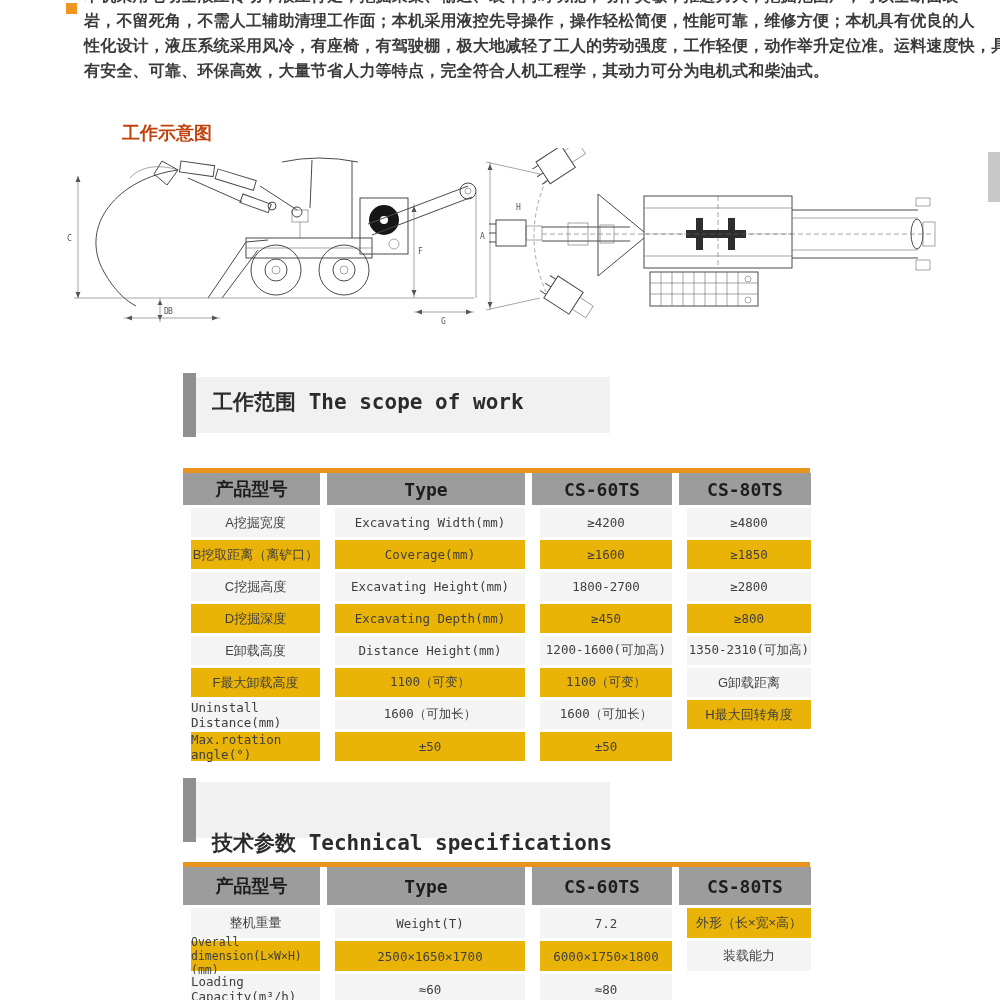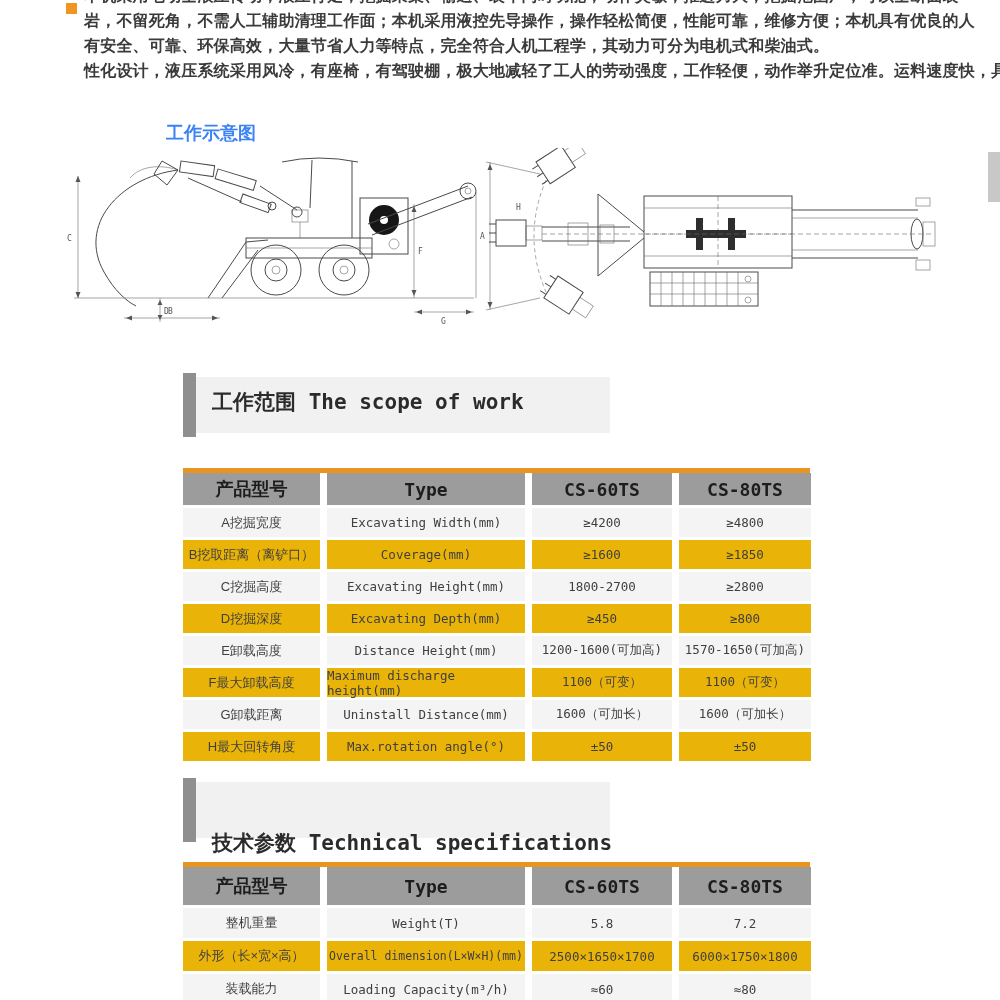--- a/index.html
+++ b/index.html
@@ -8,21 +8,21 @@
   .abs { position:absolute; }
   #page { position:relative; width:996px; height:1000px; background:#fff; }
 
   
   #intro { left:84px; top:-17px; width:858px; color:#3a3a3a; font-size:16px;
     line-height:25px; font-weight:700; letter-spacing:0.2px; }
   #intro .iline { white-space:nowrap; }
   #bullet { left:66px; top:3px; width:11px; height:11px; background:#F0951F; }
 
   
-  #diagram-title { left:122px; top:121px; font-size:18px; font-weight:700; color:#3b82f6;margin-left:44px; }
+  #diagram-title { left:122px; top:121px; font-size:18px; font-weight:700; color:#c2410c; }
 
   svg .ln { stroke:#4a4a4a; stroke-width:1; fill:none; }
   svg .thin { stroke:#6a6a6a; stroke-width:0.6; fill:none; }
   svg text { font-family:"DejaVu Sans Mono", monospace; font-size:8px; fill:#555; }
 
   
   .sec-bar { width:13px; height:64px; background:#8F8F8F; }
   .sec-band { width:414px; height:56px; background:#F1F1F1; }
   .sec-title { font-family:"DejaVu Sans Mono", monospace; font-size:21px;
     font-weight:700; color:#2b2b2b; white-space:nowrap; }
@@ -30,40 +30,40 @@
   
   .spec-grid { display:grid; grid-template-columns:137px 198px 140px 132px;
     column-gap:7px; row-gap:3px; width:627px; background:#fff; }
   .orange-rule { width:627px; height:5px; background:#E8941F; }
   .hcell { background:#9C9C9C; color:#1d1d1d; font-weight:700; display:flex;
     align-items:center; justify-content:center; }
   .hcell.zh { font-size:18px; }
   .hcell.en { font-family:"DejaVu Sans Mono", monospace; font-size:18px; }
   .t1 .hcell { height:32px; } .t2 .hcell { height:38px; }
   .cell { height:29px; display:flex; align-items:center; justify-content:center;
-    color:#3f3f3f; font-size:13px; }
+    color:#3f3f3f; font-size:13px;margin-left:8px; }
   .t2 .cell { height:30px; }
   .cell.en, .cell.val { font-family:"DejaVu Sans Mono", monospace; font-size:12.5px; }
   .rl { background:#F4F4F4; }
   .rd { background:#eab308; }
 
   #scrollbar-thumb { left:988px; top:152px; width:12px; height:50px; background:#C8C8C8; }
 </style>
 </head>
 <body>
 
 <div id="page">
 
   <div id="bullet" class="abs"></div>
 
   <div id="intro" class="abs">
     <div class="iline">本机采用电动全液压传动，液压行走，挖掘采集、输送、装车同时功能，动作灵敏，推进力大，挖掘范围广，可以全断面装</div>
     <div class="iline">岩，不留死角，不需人工辅助清理工作面；本机采用液控先导操作，操作轻松简便，性能可靠，维修方便；本机具有优良的人</div>
+    <div class="iline">性化设计，液压系统采用风冷，有座椅，有驾驶棚，极大地减轻了工人的劳动强度，工作轻便，动作举升定位准。运料速度快，具</div>
     <div class="iline">有安全、可靠、环保高效，大量节省人力等特点，完全符合人机工程学，其动力可分为电机式和柴油式。</div>
-    <div class="iline">性化设计，液压系统采用风冷，有座椅，有驾驶棚，极大地减轻了工人的劳动强度，工作轻便，动作举升定位准。运料速度快，具</div>
   </div>
 
   <div id="diagram-title" class="abs">工作示意图</div>
 
   <svg class="abs" style="left:60px; top:148px;" width="420" height="178" viewBox="0 0 420 178">
 
     <path class="ln" d="M118,22 C 58,30 18,78 44,124 C 54,142 66,153 76,158"></path>
     <path class="thin" d="M118,22 C 100,16 80,18 70,30"></path>
 
     <path class="ln" d="M118,22 l-16,-9 l-8,13 l13,11 z"></path>
@@ -237,24 +237,23 @@
     <div class="cell rl val">≥2800</div>
 
     <div class="cell rd">D挖掘深度</div>
     <div class="cell rd en">Excavating Depth(mm)</div>
     <div class="cell rd val">≥450</div>
     <div class="cell rd val">≥800</div>
 
     <div class="cell rl">E卸载高度</div>
     <div class="cell rl en">Distance Height(mm)</div>
     <div class="cell rl val">1200-1600(可加高)</div>
-    <div class="cell rl val">1570-1650(可加高)</div>
+    <div class="cell rl val">1350-2310(可加高)</div>
 
     <div class="cell rd">F最大卸载高度</div>
-    <div class="cell rd en">Maximum discharge height(mm)</div>
     <div class="cell rd val">1100（可变）</div>
     <div class="cell rd val">1100（可变）</div>
 
     <div class="cell rl">G卸载距离</div>
     <div class="cell rl en">Uninstall Distance(mm)</div>
     <div class="cell rl val">1600（可加长）</div>
     <div class="cell rl val">1600（可加长）</div>
 
     <div class="cell rd">H最大回转角度</div>
     <div class="cell rd en">Max.rotation angle(°)</div>
@@ -268,21 +267,20 @@
 
   <div class="abs orange-rule" style="left:183px; top:862px;"></div>
   <div class="abs spec-grid t2" style="left:183px; top:867px;">
     <div class="hcell zh">产品型号</div>
     <div class="hcell en">Type</div>
     <div class="hcell en">CS-60TS</div>
     <div class="hcell en">CS-80TS</div>
 
     <div class="cell rl">整机重量</div>
     <div class="cell rl en">Weight(T)</div>
-    <div class="cell rl val">5.8</div>
     <div class="cell rl val">7.2</div>
 
     <div class="cell rd">外形（长×宽×高）</div>
     <div class="cell rd en" style="font-size:11.5px;">Overall dimension(L×W×H)(mm)</div>
     <div class="cell rd val">2500×1650×1700</div>
     <div class="cell rd val">6000×1750×1800</div>
 
     <div class="cell rl">装载能力</div>
     <div class="cell rl en">Loading Capacity(m³/h)</div>
     <div class="cell rl val">≈60</div>

